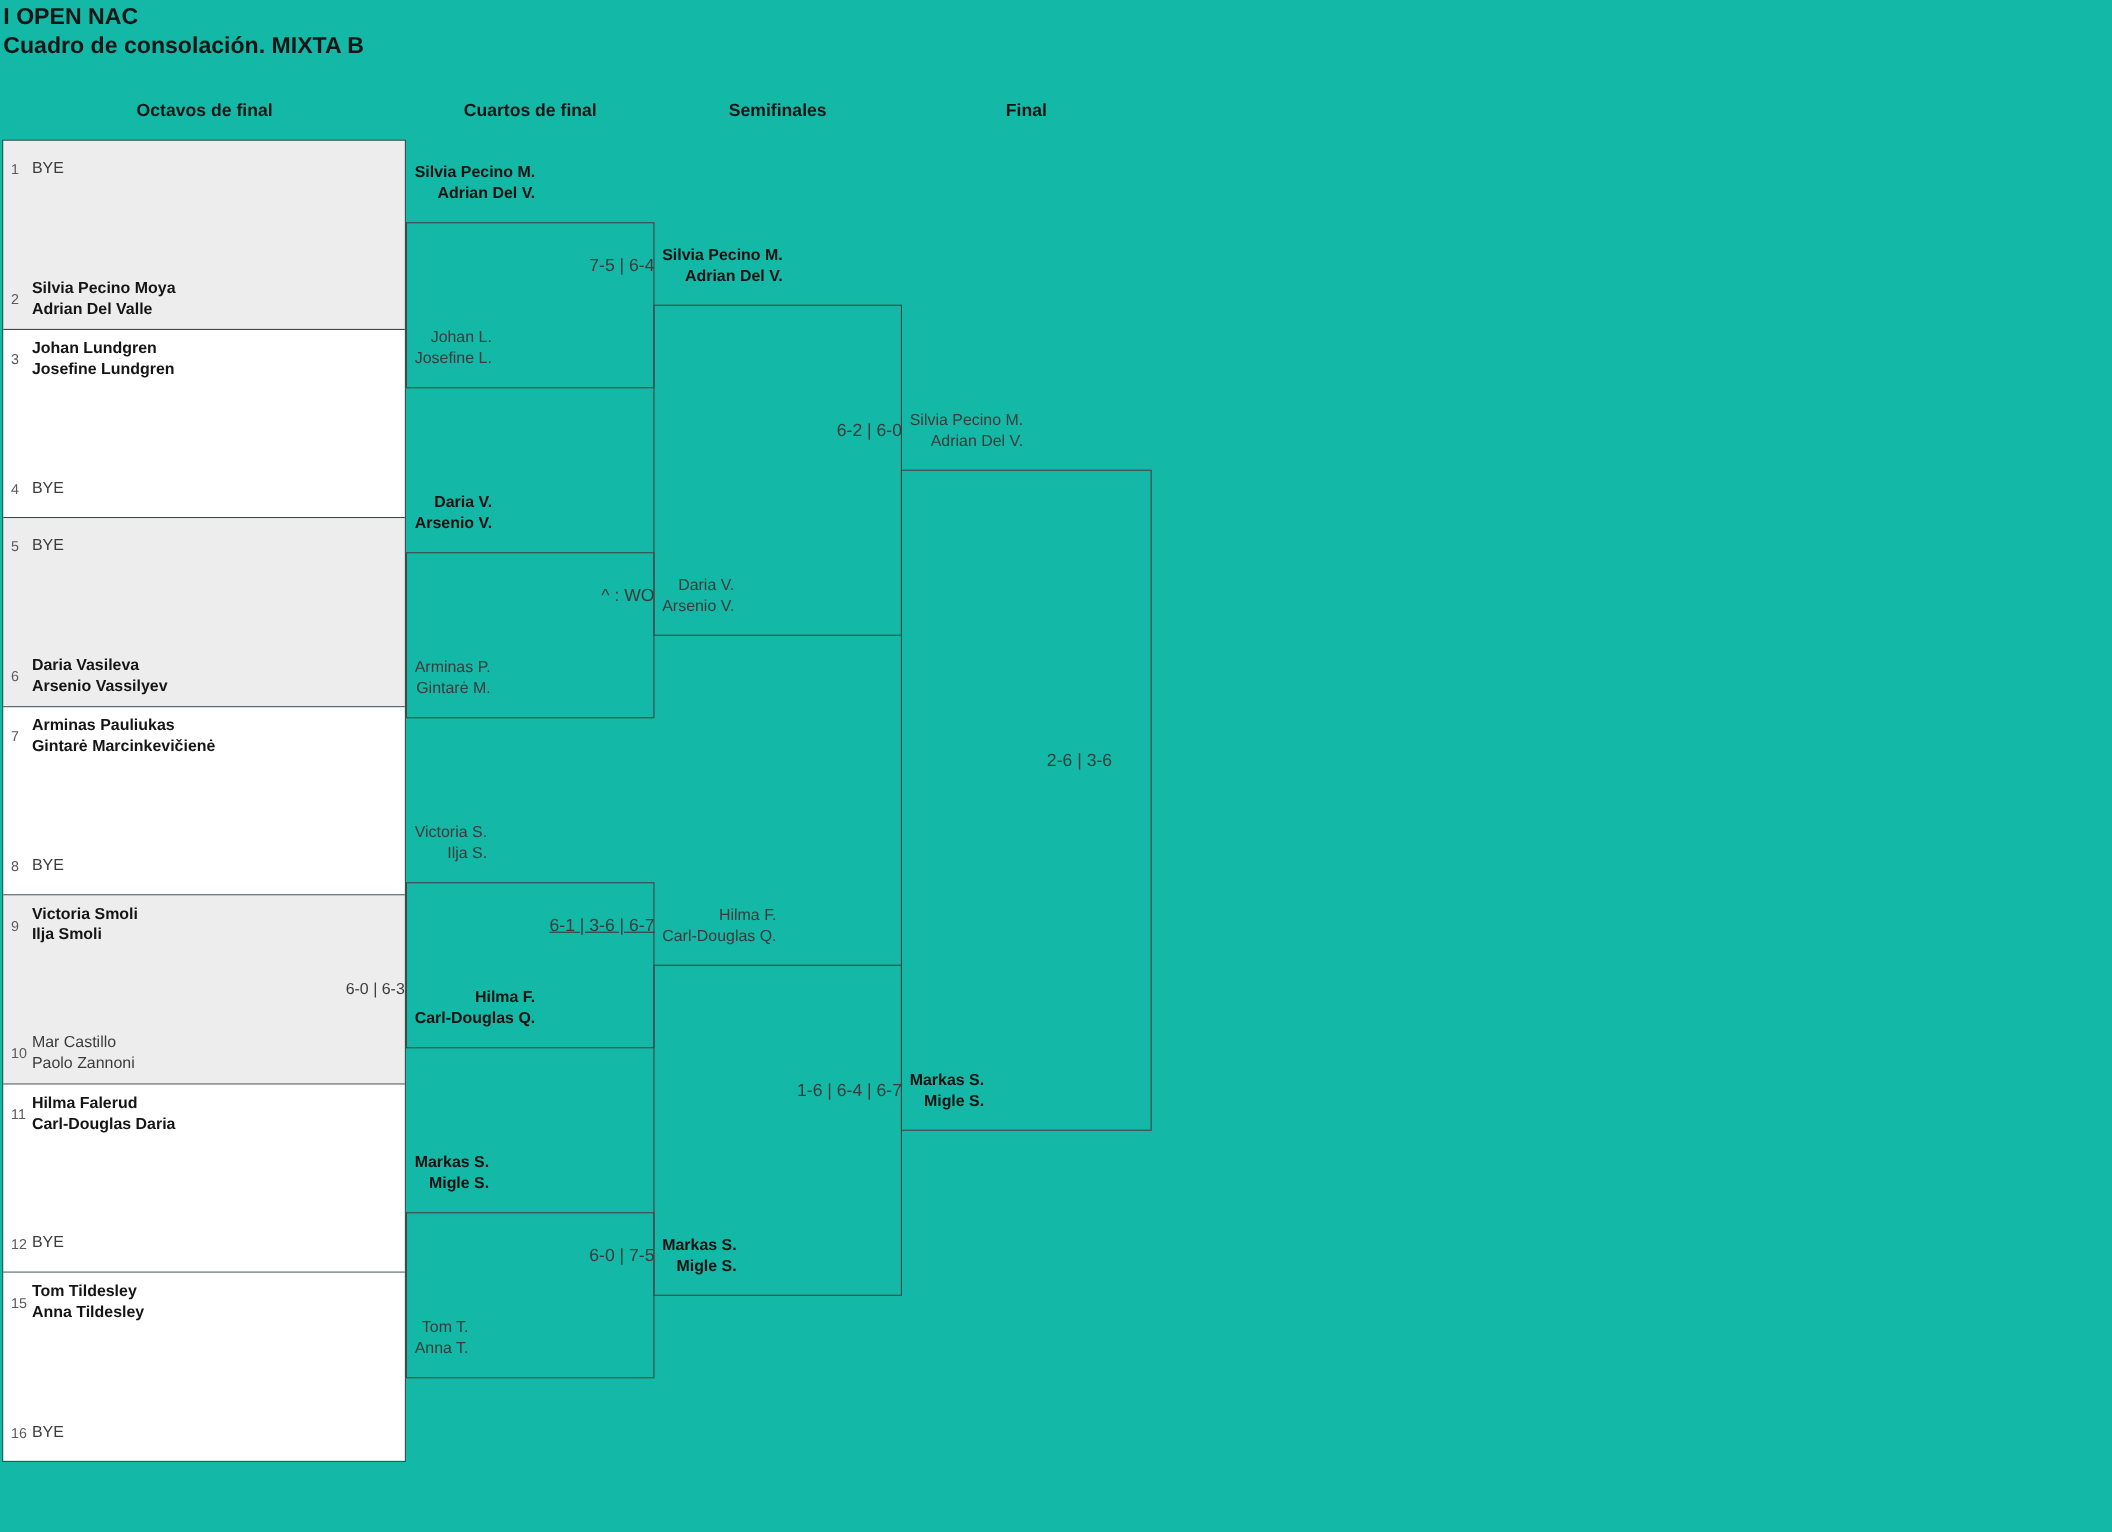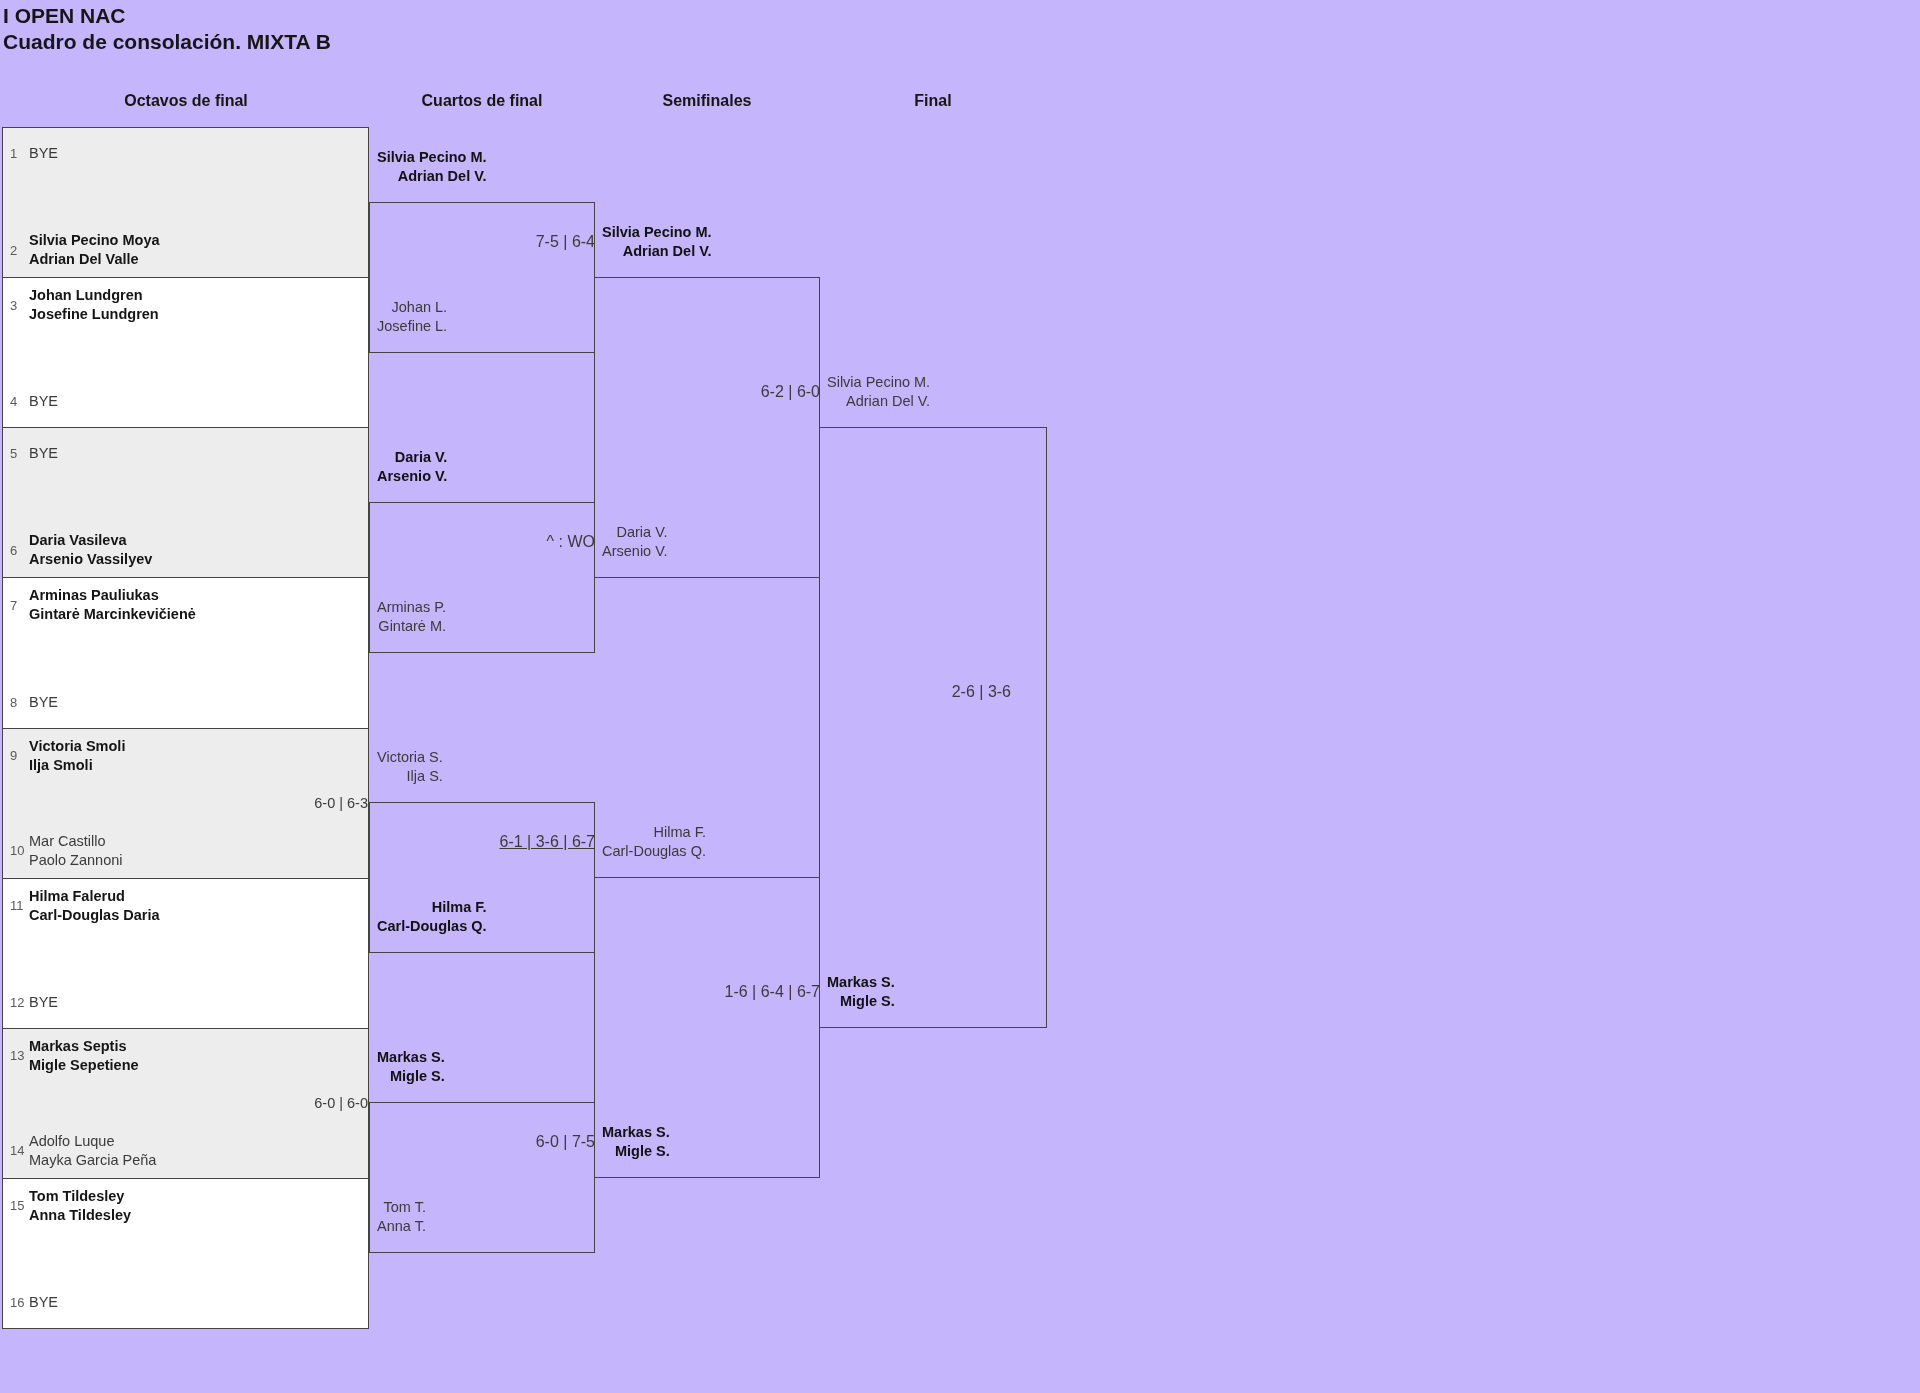--- a/index.html
+++ b/index.html
@@ -1,20 +1,20 @@
 <!DOCTYPE html>
 <html><head>
 <meta charset="utf-8">
 <style>
   html, body { margin: 0; padding: 0; background: #fff; }
   .page {
     position: relative;
     width: 1920px;
     height: 1393px;
-    background: #c4b5fd;
+    background: #14b8a6;
     font-family: "Liberation Sans", sans-serif;
     color: #1b1b1b;
     overflow: hidden;
   }
   .title1, .title2 {
     position: absolute;
     left: 3px;
     font-size: 21px;
     font-weight: 600;
     color: #161616;
@@ -237,37 +237,20 @@
           </span>
       </div>
       <div class="team pos-bottom single">
         <span class="seed">12</span>
         <span class="names">
             <span class="line">BYE</span>
           </span>
       </div>
     </div>
 
-    <div class="r16-match gray">
-      <div class="team pos-top bold">
-        <span class="seed">13</span>
-        <span class="names">
-            <span class="line">Markas Septis</span>
-            <span class="line">Migle Sepetiene</span>
-          </span>
-      </div>
-      <div class="r16-score">6-0 | 6-0</div>
-      <div class="team pos-bottom">
-        <span class="seed">14</span>
-        <span class="names">
-            <span class="line">Adolfo Luque</span>
-            <span class="line">Mayka Garcia Peña</span>
-          </span>
-      </div>
-    </div>
 
     <div class="r16-match">
       <div class="team pos-top bold">
         <span class="seed">15</span>
         <span class="names">
             <span class="line">Tom Tildesley</span>
             <span class="line">Anna Tildesley</span>
           </span>
       </div>
       <div class="team pos-bottom single">

